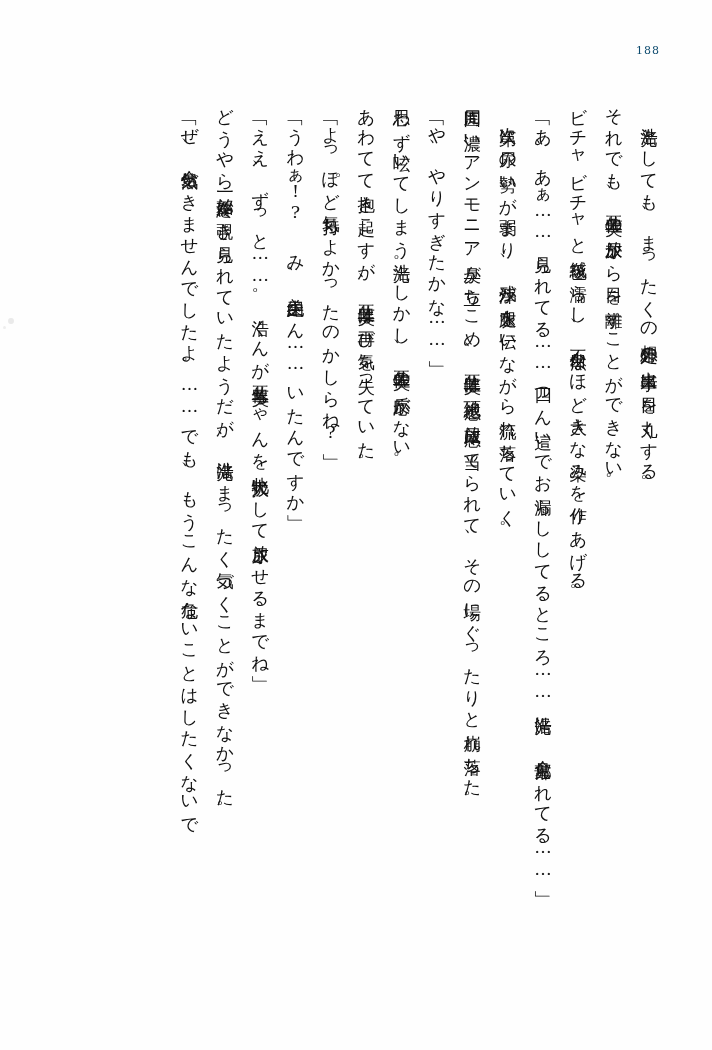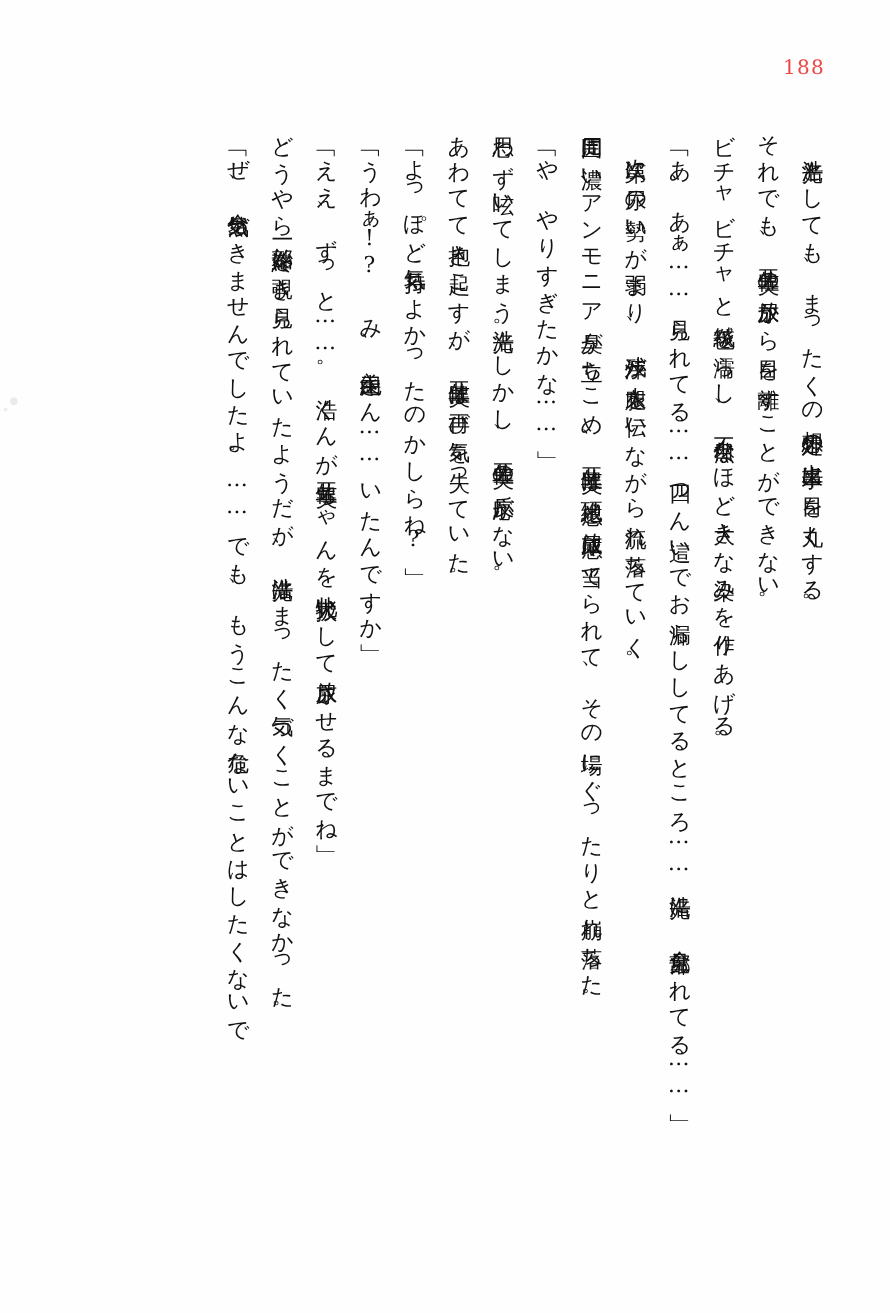--- a/index.html
+++ b/index.html
@@ -22,23 +22,23 @@
     top: 0;
     width: 712px;
     height: 1050px;
     background: #fefefe;
   }
 
   .page-number {
     position: absolute;
     top: 44px;
     right: 52px;
-    font-size: 16px;
+    font-size: 11px;
     letter-spacing: 1px;
-    color: #ef4444;
+    color: #0c4a6e;
     font-family: "DejaVu Serif", "Liberation Serif", serif;
   }
 
   .body-text {
     position: absolute;
     top: 96px;
     right: 46px;
     height: 880px;
     width: 620px;
     writing-mode: vertical-rl;

